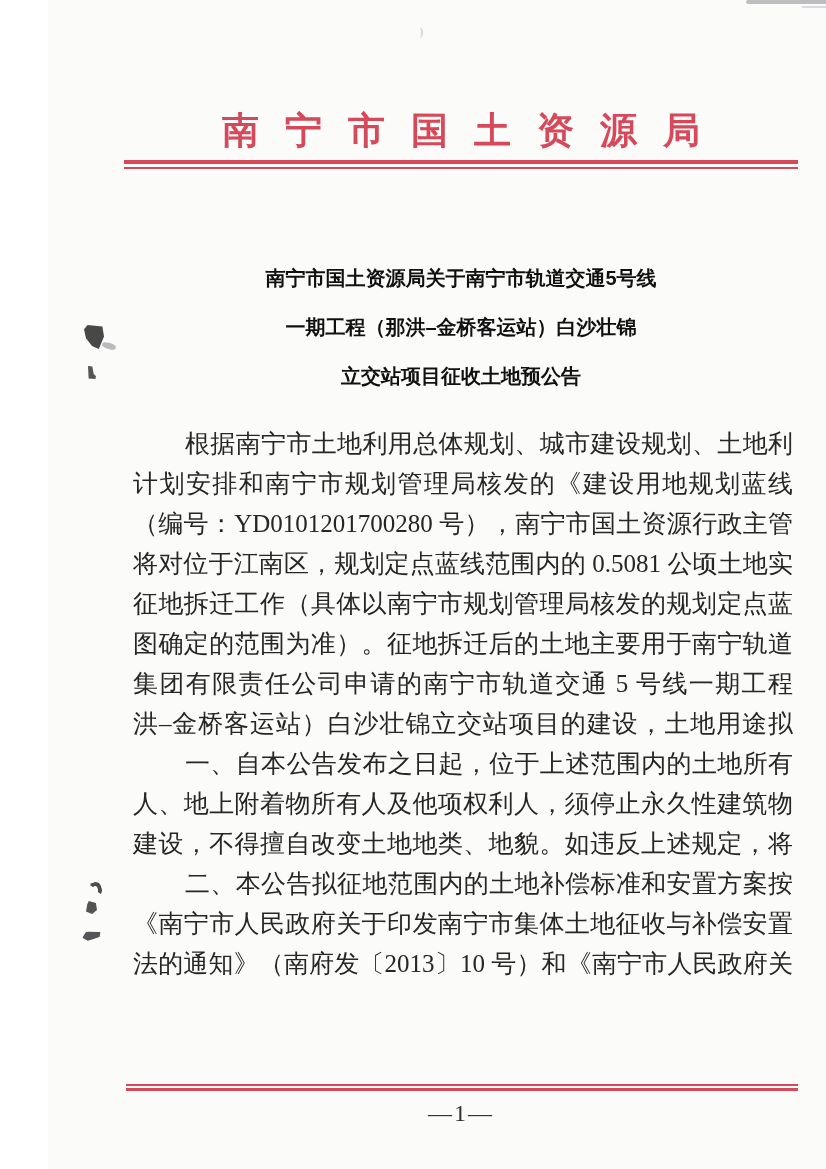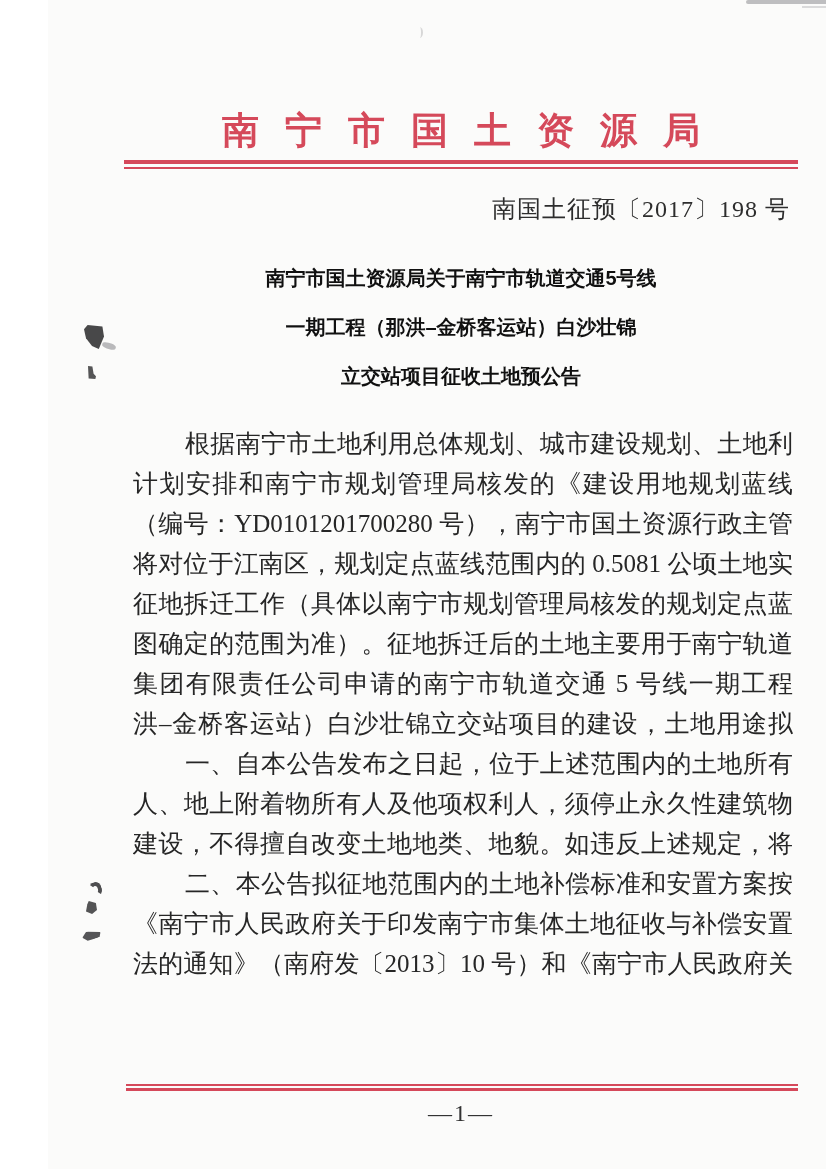--- a/index.html
+++ b/index.html
@@ -177,21 +177,20 @@
   <div class="artifact smudge-1"></div>
   <div class="artifact smudge-1b"></div>
   <div class="artifact smudge-2"></div>
   <div class="artifact smudge-3a"></div>
   <div class="artifact smudge-3b"></div>
   <div class="artifact smudge-4"></div>
 
   <div class="agency">南宁市国土资源局</div>
   <div class="header-rule"></div>
 
-  <div class="doc-number">南国土征预〔2017〕198 号</div>
 
   <div class="title">
     <div>南宁市国土资源局关于南宁市轨道交通5号线</div>
     <div>一期工程（那洪–金桥客运站）白沙壮锦</div>
     <div>立交站项目征收土地预公告</div>
   </div>
 
   <div class="body-block">
     <div class="bline indent">根据南宁市土地利用总体规划、城市建设规划、土地利用</div>
     <div class="bline">计划安排和南宁市规划管理局核发的《建设用地规划蓝线图》</div>

